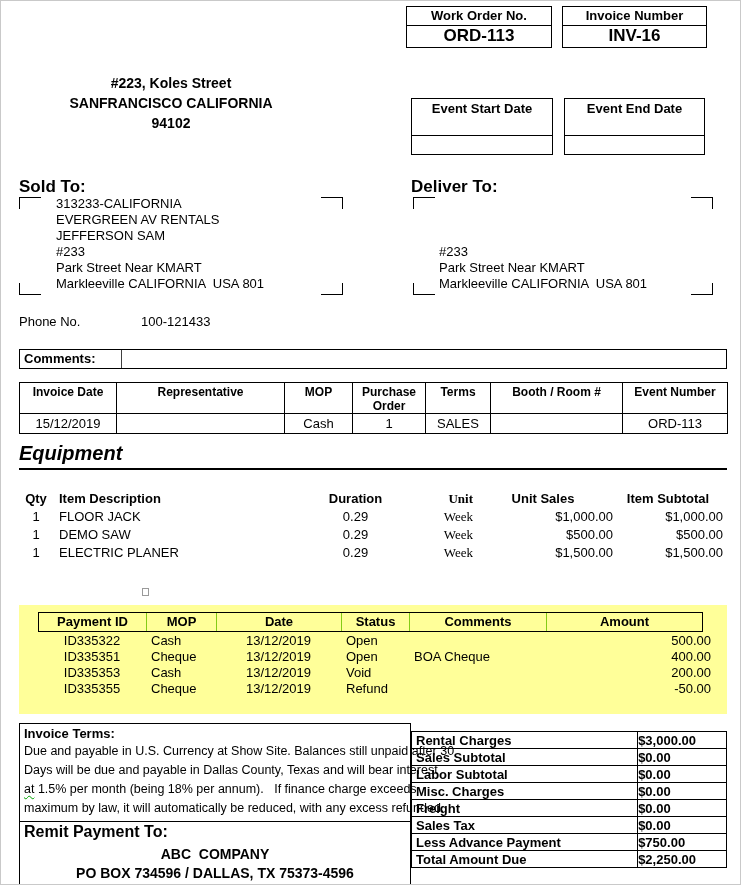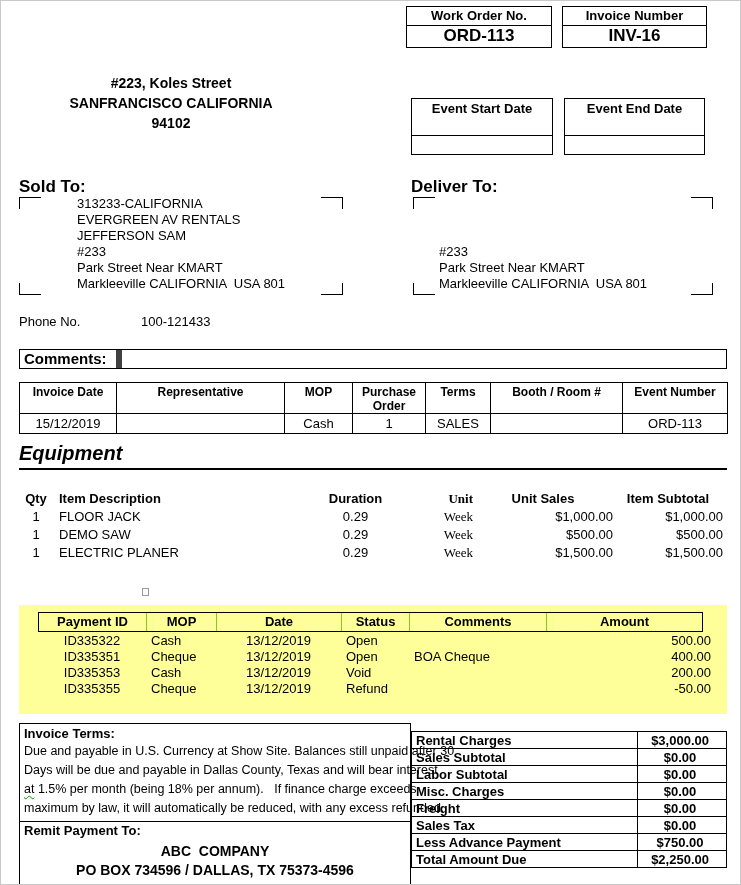--- a/index.html
+++ b/index.html
@@ -33,22 +33,22 @@
   .corner { position: absolute; width: 22px; height: 12px; }
   .corner.tl { border-top: 1px solid #000; border-left: 1px solid #000; }
   .corner.tr { border-top: 1px solid #000; border-right: 1px solid #000; }
   .corner.bl { border-bottom: 1px solid #000; border-left: 1px solid #000; }
   .corner.br { border-bottom: 1px solid #000; border-right: 1px solid #000; }
 
   .small-text { font-size: 13px; }
 
   .comments-bar { left: 18px; top: 348px; width: 708px; height: 20px; border: 1px solid #000;
     display: flex; }
-  .comments-label { width: 102px; border-right: 6px solid #404040; font-weight: bold;
-    font-size: 15px; line-height: 18px; padding-left: 4px; }
+  .comments-label { width: 102px; border-right: 1px solid #404040; font-weight: bold;
+    font-size: 13px; line-height: 18px; padding-left: 4px; }
   .comments-value { flex: 1; font-size: 13px; line-height: 18px; padding-left: 4px; }
 
   table.grid { border-collapse: collapse; table-layout: fixed; }
   table.grid td, table.grid th { border: 1px solid #000; overflow: hidden; }
   .orderinfo { left: 18px; top: 381px; width: 708px; }
   .orderinfo th { font-size: 12px; font-weight: bold; height: 27px; vertical-align: top;
     padding-top: 2px; text-align: center; }
   .orderinfo td { font-size: 13px; height: 20px; text-align: center; }
 
   .equip-title { left: 18px; top: 441px; font-size: 20px; font-weight: bold; font-style: italic; }
@@ -78,28 +78,28 @@
   .pc-date { width: 125px; text-align: center; }
   .pc-status { width: 68px; padding-left: 5px; }
   .pc-comments { width: 137px; padding-left: 5px; }
   .pc-amount { width: 165px; text-align: right; }
 
   .terms-box { left: 18px; top: 722px; width: 392px; height: 190px; border: 1.5px solid #000; }
   .terms-title { font-weight: bold; font-size: 13px; padding: 2px 0 1px 4px; }
   .terms-line { font-size: 12.5px; line-height: 19px; padding-left: 4px; white-space: pre; }
   .squiggle { text-decoration: underline wavy #00a000 1px; text-underline-offset: 2px; }
   .remit { border-top: 1.5px solid #000; margin-top: 3px; }
-  .remit-label { font-weight: bold; font-size: 13px; padding: 1px 0 0 4px; }
+  .remit-label { font-weight: bold; font-size: 16px; padding: 1px 0 0 4px; }
   .remit-name { text-align: center; font-weight: bold; font-size: 14px; margin-top: 5px; }
   .remit-addr { text-align: center; font-weight: bold; font-size: 14px; margin-top: 3px; }
 
   .totals { left: 410px; top: 730px; width: 316px; border-collapse: collapse; }
   .totals td { border: 1.5px solid #000; height: 17px; font-size: 13px; font-weight: bold; }
   .totals .t-label { width: 227px; padding-left: 4px; }
-  .totals .t-value { width: 89px; text-align: center; padding-right: 4px; }
+  .totals .t-value { width: 89px; text-align: left; padding-right: 4px; }
 </style>
 </head>
 <body>
 
 <div class="page">
 
   <div class="abs idbox-label" style="left:405px; top:5px; width:146px;">Work Order No.</div>
   <div class="abs idbox-value" style="left:405px; top:24px; width:146px;">ORD-113</div>
   <div class="abs idbox-label" style="left:561px; top:5px; width:145px;">Invoice Number</div>
   <div class="abs idbox-value" style="left:561px; top:24px; width:145px;">INV-16</div>
@@ -117,21 +117,21 @@
   <div class="abs event-box" style="left:410px; top:97px; width:142px; height:57px;">
     <div class="evt-label">Event Start Date</div>
     <div class="evt-value"></div>
   </div>
 
   <div class="abs section-heading" style="left:18px; top:176px;">Sold To:</div>
   <div class="corner tl" style="left:18px; top:196px;"></div>
   <div class="corner tr" style="left:320px; top:196px;"></div>
   <div class="corner bl" style="left:18px; top:282px;"></div>
   <div class="corner br" style="left:320px; top:282px;"></div>
-  <div class="abs" style="left:55px; top:195px;margin-left:21px;">
+  <div class="abs" style="left:55px; top:195px;">
     <div class="addr-line">313233-CALIFORNIA</div>
     <div class="addr-line">EVERGREEN AV RENTALS</div>
     <div class="addr-line">JEFFERSON SAM</div>
     <div class="addr-line">#233</div>
     <div class="addr-line">Park Street Near KMART</div>
     <div class="addr-line">Markleeville CALIFORNIA  USA 801</div>
   </div>
 
   <div class="abs section-heading" style="left:410px; top:176px;">Deliver To:</div>
   <div class="corner tl" style="left:412px; top:196px;"></div>

